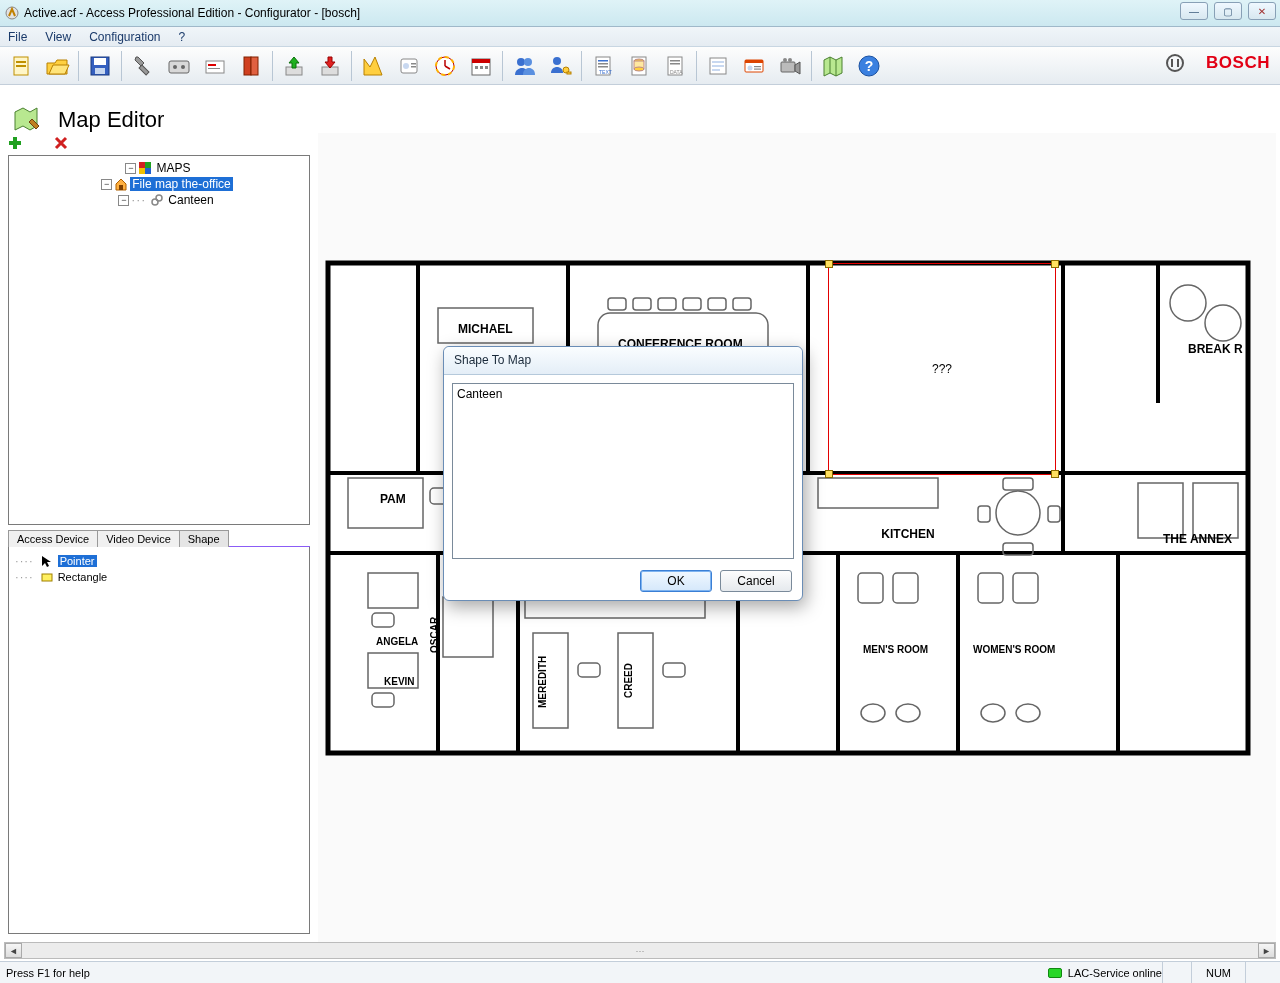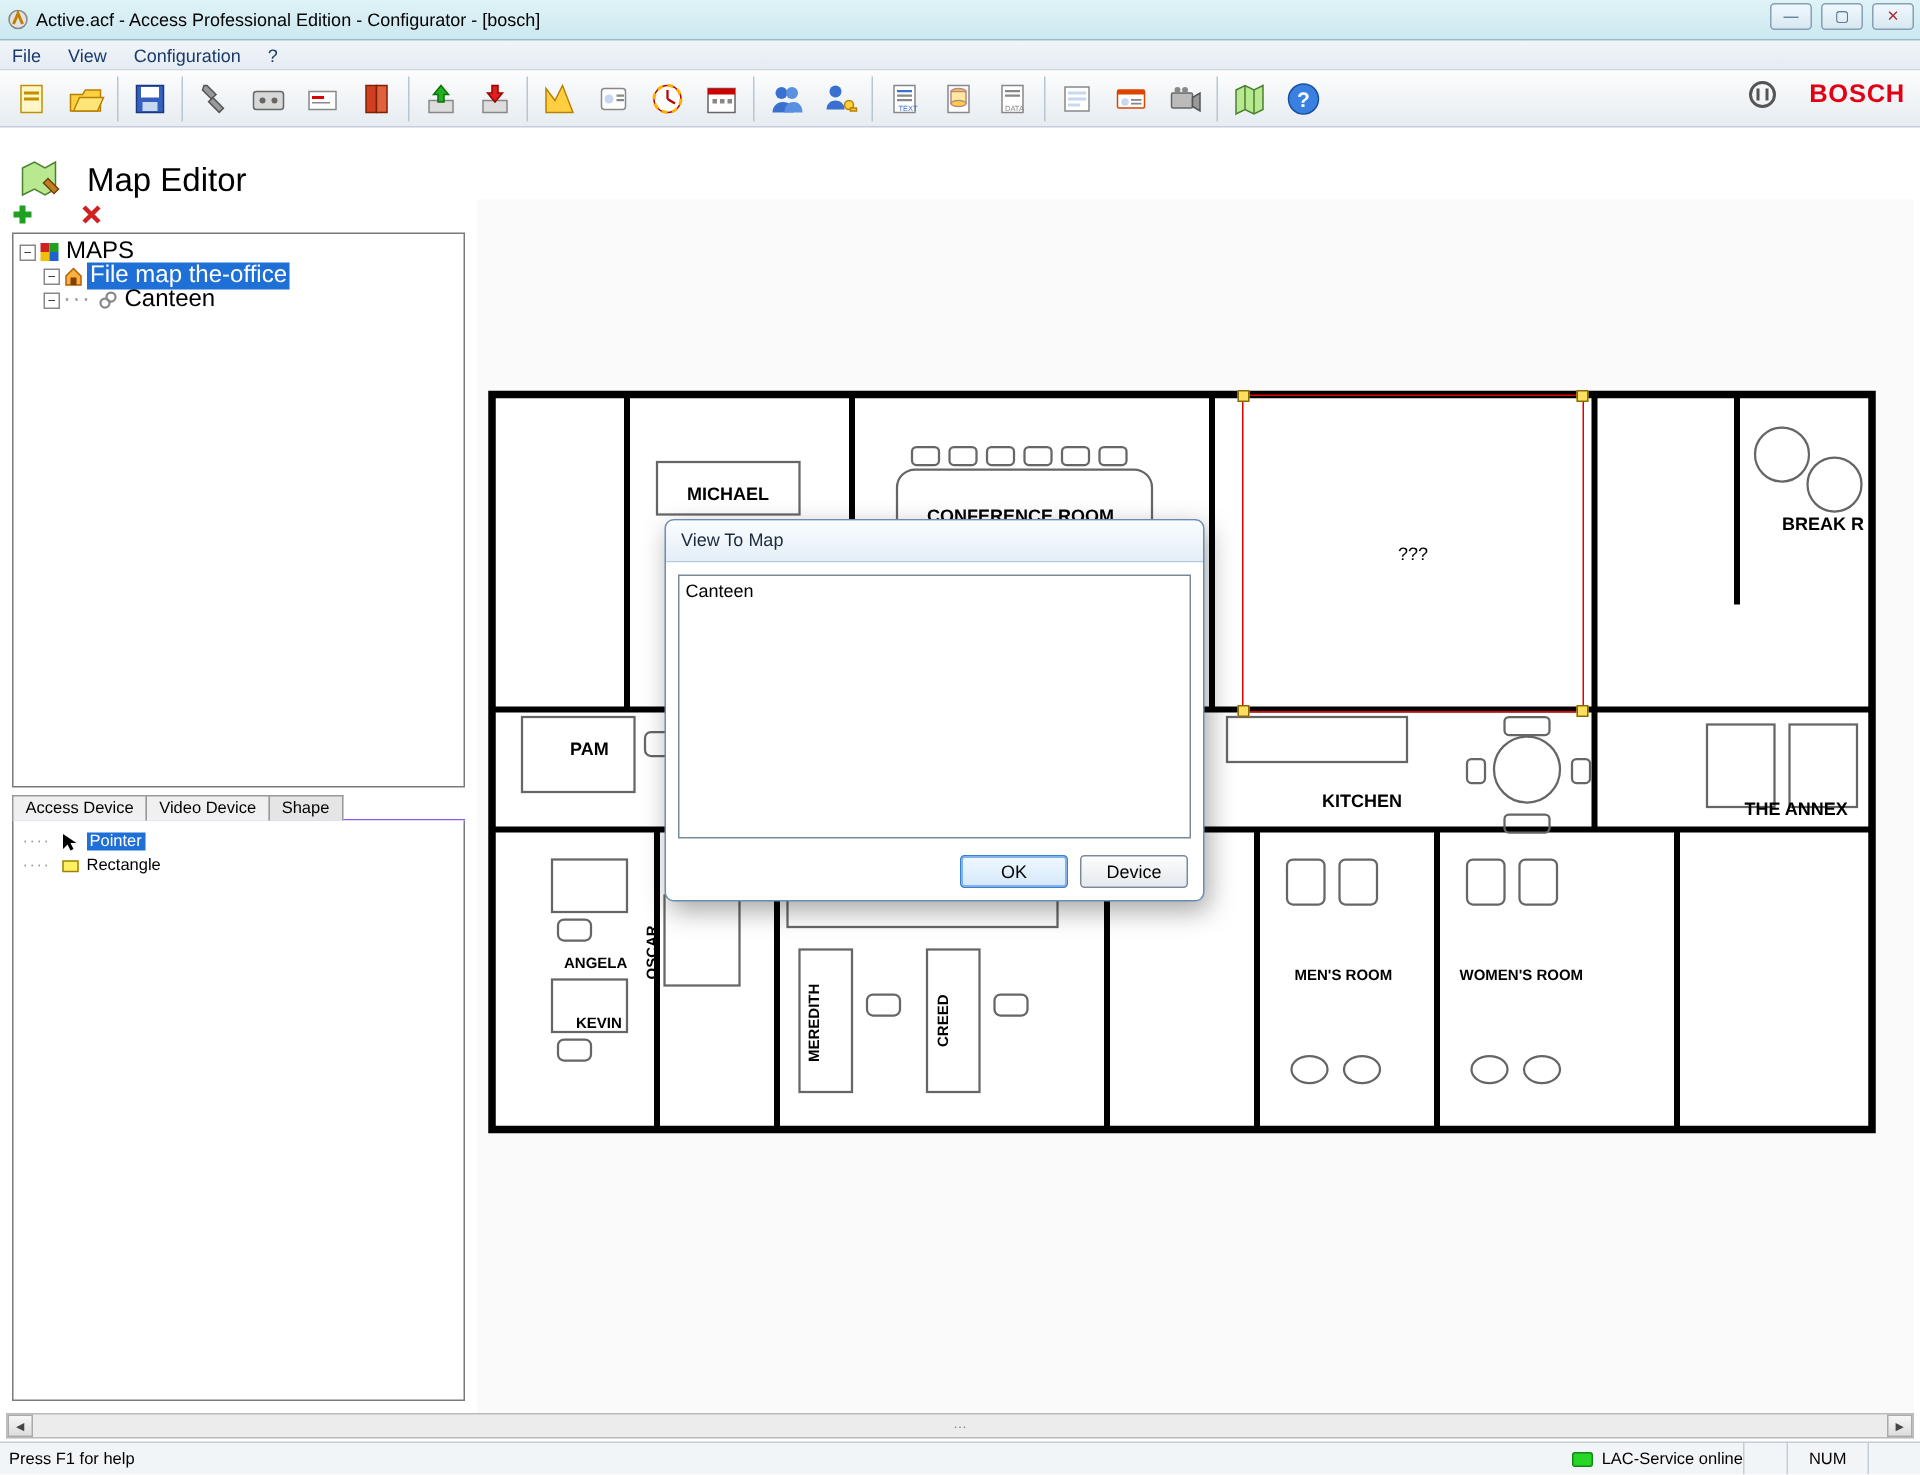--- a/index.html
+++ b/index.html
@@ -31,21 +31,21 @@
 .editor-header { height: 48px; display:flex; align-items:flex-end; padding:0 12px; gap:18px;}
 .editor-header .hdr-icon { width:28px; height:28px;}
 .editor-header .hdr-title { font-size:22px; font-weight:400;}
 
 .editor-body { flex:1; display:flex; }
 
 .left-pane { width:318px; display:flex; flex-direction:column; border-right:0; }
 .small-tb { height:20px; display:flex; align-items:center; gap:32px; padding:0 8px;}
 .small-tb .ico { width:14px; height:14px; cursor:pointer; display:flex; align-items:center; justify-content:center;}
 .tree-box { border:1px solid #7a7a7a; height: 370px; margin: 2px 8px 4px; background:#fff; padding:4px; overflow:auto;}
-.tree-node { display:flex; align-items:center; gap:2px; height:16px; font-size:16px;}
+.tree-node { display:flex; align-items:center; gap:2px; height:16px; font-size:12px;justify-content:center;}
 .tree-node .exp { width:11px; height:11px; border:1px solid #888; background:#fff; display:flex; align-items:center; justify-content:center; font-size:9px; line-height:9px; color:#333; cursor:pointer;}
 .tree-node .exp::before{content:'−';}
 .tree-node .node-ico { width:14px; height:14px; display:flex; align-items:center; justify-content:center;}
 .tree-node .lbl { padding:0 2px;}
 .tree-node .lbl.sel { background:#1e6fd6; color:#fff;}
 .tree-indent-1 { padding-left:16px;}
 .tree-dots { color:#999; letter-spacing:1px; margin-right:2px;}
 
 .tabs-row { display:flex; border-bottom:1px solid #8b5cf6; margin:0 8px;}
 .tabs-row .tab { border:1px solid #999; border-bottom:none; padding:2px 8px; font-size:11px; background:#f0f0f0; margin-right:-1px; position:relative; top:1px; cursor:pointer;}
@@ -506,23 +506,23 @@
   <span>Press F1 for help</span>
   <span class="st-spacer"></span>
   <span class="led"></span>
   <span>LAC-Service online</span>
   <span class="cell"></span>
   <span class="cell">NUM</span>
   <span class="cell"></span>
 </div>
 
 <div class="modal">
-  <div class="m-title">View To Map</div>
+  <div class="m-title">Shape To Map</div>
   <div class="m-body">
     <div class="m-list">
       <div>Canteen</div>
     </div>
   </div>
   <div class="m-footer">
     <button class="m-btn primary">OK</button>
-    <button class="m-btn">Device</button>
+    <button class="m-btn">Cancel</button>
   </div>
 </div>
 
 </body></html>

